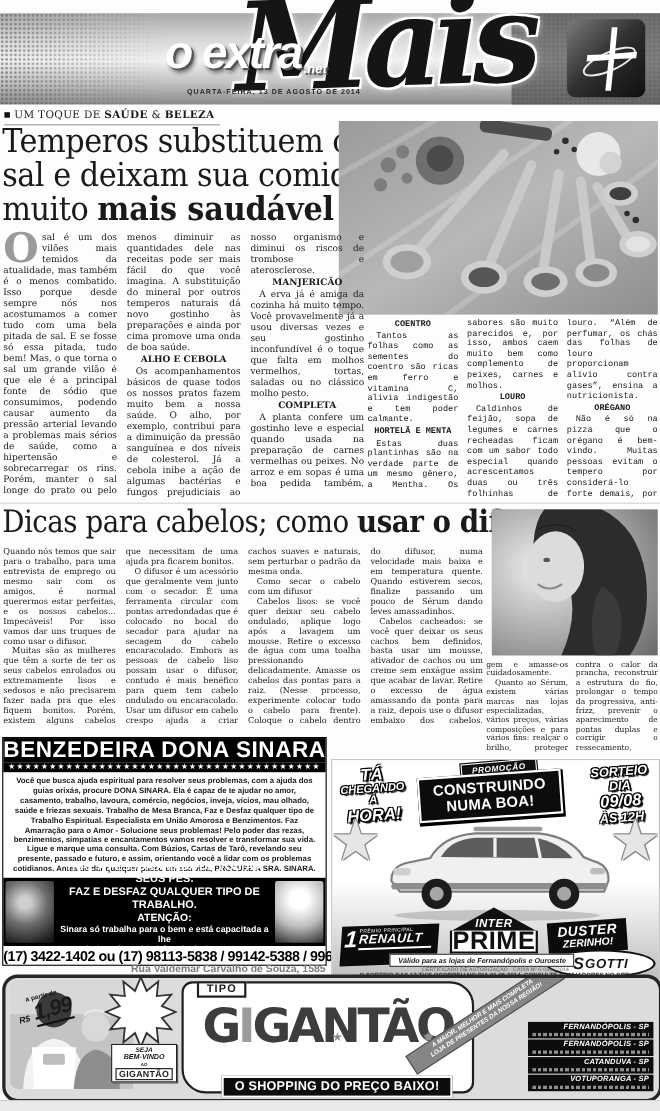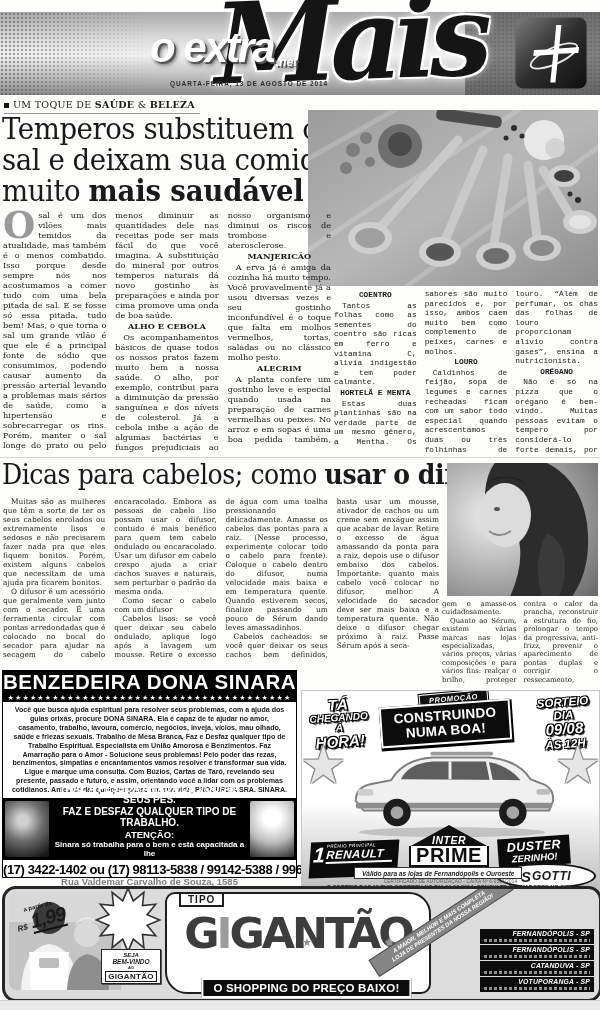--- a/index.html
+++ b/index.html
@@ -58,21 +58,21 @@
   .benz-body{padding:4px 7px 3px;font-size:7.1px;line-height:8.9px;text-align:center;color:#1c1c1c;font-weight:bold;}
   .benz-band{background:#000;color:#fff;display:flex;align-items:center;height:62px;}
   .benz-band .img-ph{width:44px;height:56px;flex:0 0 auto;margin:0 2px;border-radius:2px;}
   .img-saint{background:radial-gradient(circle at 40% 35%,#cfcfcf 12%,#6d6d6d 45%,#191919 90%);}
   .img-orixa{background:radial-gradient(circle at 50% 30%,#ffffff 18%,#bdbdbd 55%,#3a3a3a 95%);}
   .benz-band-text{flex:1;text-align:center;}
   .bb1{font-size:10px;font-weight:bold;line-height:11.5px;}
   .bb3{font-size:9.5px;font-weight:bold;line-height:11px;}
   .bb4{font-size:8px;font-weight:bold;line-height:9px;}
   .benz-phone{text-align:center;font-size:13px;font-weight:bold;letter-spacing:-.4px;color:#000;margin-top:2px;white-space:nowrap;}
-  .benz-addr{text-align:center;font-size:9.5px;font-weight:bold;color:#7c7c7c;line-height:10.5px;}
+  .benz-addr{text-align:right;font-size:9.5px;font-weight:bold;color:#7c7c7c;line-height:10.5px;}
   
   .promo{position:absolute;left:301px;top:690px;width:297px;height:200px;border:1px solid #c6c6c6;
     background:linear-gradient(180deg,#ffffff 55%,#e2e2e2 75%,#bdbdbd 100%);
     font-family:"Liberation Sans",sans-serif;overflow:hidden;}
   .outline-w{color:#fff;font-weight:bold;font-style:italic;
     text-shadow:-1px -1px 0 #000,1px -1px 0 #000,-1px 1px 0 #000,1px 1px 0 #000,2px 2px 1px #000;}
   .teaser{position:absolute;left:4px;top:6px;width:66px;text-align:center;transform:rotate(-4deg);line-height:1.05;}
   .t-big{font-size:15px;} .t-sm{font-size:10px;}
   .sorteio{position:absolute;right:2px;top:5px;width:66px;text-align:center;transform:rotate(-4deg);line-height:1.1;}
   .s-md{font-size:11.5px;} .s-big{font-size:15px;}
@@ -88,21 +88,21 @@
   .car{position:absolute;left:40px;top:46px;width:216px;height:102px;}
   .renault-box{position:absolute;left:8px;top:150px;width:80px;height:32px;background:#0b0b0b;color:#fff;
     transform:skewX(-6deg) rotate(-2deg);padding:2px 4px;}
   .ren-top{font-size:4.5px;letter-spacing:.4px;margin-left:12px;}
   .ren-num{position:absolute;left:3px;top:1px;font-size:21px;font-weight:bold;font-style:italic;}
   .ren-name{font-size:11.5px;font-weight:bold;font-style:italic;margin-left:12px;letter-spacing:.5px;}
   .ren-line{height:2px;background:#fff;margin:1px 2px 0 12px;}
   .inter{position:absolute;left:101px;top:134px;width:92px;text-align:center;}
   .inter-roof{width:0;height:0;margin:0 auto;border-left:40px solid transparent;border-right:40px solid transparent;border-bottom:22px solid #101010;}
   .inter-l1{position:relative;margin-top:-13px;color:#fff;font-weight:bold;font-style:italic;font-size:10.5px;letter-spacing:.5px;}
-  .inter-l2{font-size:20px;font-weight:bold;color:#101010;line-height:19px;letter-spacing:.5px;background:#fff;border:2px solid #101010;border-top:none;margin:0 6px;}
+  .inter-l2{font-size:23px;font-weight:bold;color:#101010;line-height:19px;letter-spacing:.5px;background:#fff;border:2px solid #101010;border-top:none;margin:0 6px;}
   .inter-l3{background:#101010;color:#fff;font-size:5px;font-weight:bold;letter-spacing:.6px;padding:1.5px 0;margin:0 6px;}
   .duster-box{position:absolute;left:196px;top:146px;background:#0b0b0b;color:#fff;text-align:center;
     padding:3px 9px;transform:rotate(-4deg);font-style:italic;font-weight:bold;}
   .du1{font-size:12.5px;line-height:13px;letter-spacing:.5px;} .du2{font-size:9.5px;line-height:10px;}
   .sgotti{position:absolute;right:3px;top:172px;width:96px;height:22px;background:#fff;border:2px solid #111;
     border-radius:50%;display:flex;align-items:center;justify-content:center;font-style:italic;font-weight:bold;}
   .sg-s{font-size:15px;margin-right:1px;} .sg-n{font-size:12px;letter-spacing:.5px;}
   .sg-sub{position:absolute;right:8px;top:196px;font-size:3.5px;color:#444;letter-spacing:.3px;}
   .valido{position:absolute;left:52px;top:176px;border:1px solid #333;background:#fff;
     font-size:6.5px;font-weight:bold;font-style:italic;padding:1.5px 7px;color:#222;}
@@ -226,21 +226,21 @@
       <rect x="128" y="2" width="66" height="12" rx="5" fill="#4b4b4b" transform="rotate(8 160 8)"></rect>
     </svg>
   </div>
 
   <div class="cols a1a">
     <p class="np"><span class="dropcap">O</span><span>sal é um dos vilões mais temidos da atualidade, mas também é o menos combatido. Isso porque desde sempre nós nos acostumamos a comer tudo com uma bela pitada de sal. E se fosse só essa pitada, tudo bem! Mas, o que torna o sal um grande vilão é que ele é a principal fonte de sódio que consumimos, podendo causar aumento da pressão arterial levando a problemas mais sérios de saúde, como a hipertensão e sobrecarregar os rins. Porém, manter o sal longe do prato ou pelo menos diminuir as quantidades dele nas receitas pode ser mais fácil do que você imagina. A substituição do mineral por outros temperos naturais dá novo gostinho às preparações e ainda por cima promove uma onda de boa saúde.</span></p>
     <h4>ALHO E CEBOLA</h4>
     <p>Os acompanhamentos básicos de quase todos os nossos pratos fazem muito bem a nossa saúde. O alho, por exemplo, contribui para a diminuição da pressão sanguínea e dos níveis de colesterol. Já a cebola inibe a ação de algumas bactérias e fungos prejudiciais ao nosso organismo e diminui os riscos de trombose e aterosclerose.</p>
     <h4>MANJERICÃO</h4>
     <p>A erva já é amiga da cozinha há muito tempo. Você provavelmente já a usou diversas vezes e seu gostinho inconfundível é o toque que falta em molhos vermelhos, tortas, saladas ou no clássico molho pesto.</p>
-    <h4>ALECRIM</h4>
+    <h4>COMPLETA</h4>
     <p>A planta confere um gostinho leve e especial quando usada na preparação de carnes vermelhas ou peixes. No arroz e em sopas é uma boa pedida também, perfumando o prato e a cozinha.</p>
 
   </div>
   <div class="cols a1b">
     <h4>COENTRO</h4>
     <p>Tantos as folhas como as sementes do coentro são ricas em ferro e vitamina C, alivia indigestão e tem poder calmante.</p>
     <h4>HORTELÃ E MENTA</h4>
     <p>Estas duas plantinhas são na verdade parte de um mesmo gênero, a Mentha. Os sabores são muito parecidos e, por isso, ambos caem muito bem como complemento de peixes, carnes e molhos.</p>
     <h4>LOURO</h4>
     <p>Caldinhos de feijão, sopa de legumes e carnes recheadas ficam com um sabor todo especial quando acrescentamos duas ou três folhinhas de louro. “Além de perfumar, os chás das folhas de louro proporcionam alívio contra gases”, ensina a nutricionista.</p>
@@ -265,20 +265,21 @@
       <path d="M60 -10 Q130 -5 140 60 Q146 110 120 140 L60 140 Q80 100 70 70 Q40 60 38 30 Q40 0 60 -10Z" fill="#2c2c2c"></path>
       <path d="M95 135 Q85 95 100 70 Q120 80 118 110 Q116 128 110 135Z" fill="#3a3a3a"></path>
       <ellipse cx="58" cy="52" rx="26" ry="32" fill="#dcdcdc"></ellipse>
       <ellipse cx="50" cy="46" rx="3" ry="2" fill="#555"></ellipse>
       <path d="M42 68 Q52 76 64 68" stroke="#8a8a8a" stroke-width="2" fill="none"></path>
       <path d="M40 20 Q60 8 80 22 Q70 12 52 14 Q44 15 40 20Z" fill="#1f1f1f"></path>
     </svg>
   </div>
 
   <div class="cols a2a">
+    <p class="np">Quando nós temos que sair para o trabalho, para uma entrevista de emprego ou mesmo sair com os amigos, é normal querermos estar perfeitas, e os nossos cabelos... Impecáveis! Por isso vamos dar uns truques de como usar o difusor.</p>
     <p>Muitas são as mulheres que têm a sorte de ter os seus cabelos enrolados ou extremamente lisos e sedosos e não precisarem fazer nada pra que eles fiquem bonitos. Porém, existem alguns cabelos que necessitam de uma ajuda pra ficarem bonitos.</p>
     <p>O difusor é um acessório que geralmente vem junto com o secador. É uma ferramenta circular com pontas arredondadas que é colocado no bocal do secador para ajudar na secagem do cabelo encaracolado. Embora as pessoas de cabelo liso possam usar o difusor, contudo é mais benéfico para quem tem cabelo ondulado ou encaracolado. Usar um difusor em cabelo crespo ajuda a criar cachos suaves e naturais, sem perturbar o padrão da mesma onda.</p>
     <p>Como secar o cabelo com um difusor</p>
     <p>Cabelos lisos: se você quer deixar seu cabelo ondulado, aplique logo após a lavagem um mousse. Retire o excesso de água com uma toalha pressionando delicadamente. Amasse os cabelos das pontas para a raiz. (Nesse processo, experimente colocar todo o cabelo para frente). Coloque o cabelo dentro do difusor, numa velocidade mais baixa e em temperatura quente. Quando estiverem secos, finalize passando um pouco de Sérum dando leves amassadinhos.</p>
     <p>Cabelos cacheados: se você quer deixar os seus cachos bem definidos, basta usar um mousse, ativador de cachos ou um creme sem enxágue assim que acabar de lavar. Retire o excesso de água amassando da ponta para a raiz, depois use o difusor embaixo dos cabelos. Importante: quanto mais cabelo você colocar no difusor, melhor. A velocidade do secador deve ser mais baixa e a temperatura quente. Não deixe o difusor chegar próximo à raiz. Passe Sérum após a seca-</p>
   </div>
   <div class="cols a2b">
     <p class="np">gem e amasse-os cuidadosamente.</p>
     <p>Quanto ao Sérum, existem várias marcas nas lojas especializadas, vários preços, várias composições e para vários fins: realçar o brilho, proteger contra o calor da prancha, reconstruir a estrutura do fio, prolongar o tempo da progressiva, anti-frizz, prevenir o aparecimento de pontas duplas e corrigir o ressecamento, desembaraçar cachos e afro e tem ação antioxidante.</p>
   </div>

